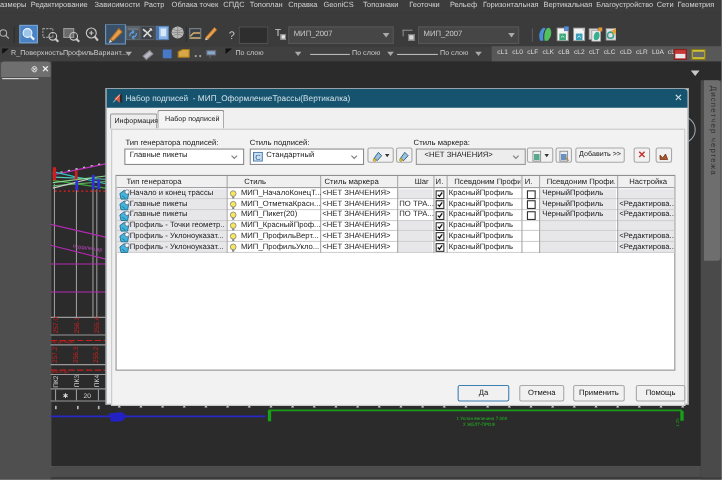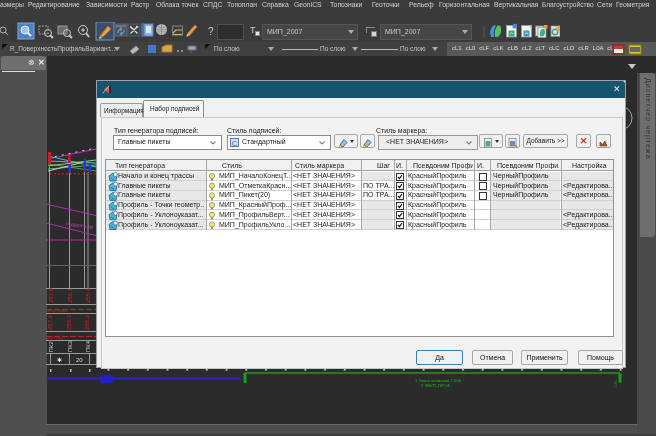--- a/index.html
+++ b/index.html
@@ -313,20 +313,21 @@
 <div class="abs" style="left:46px;top:425px;width:591px;height:9px;background:#4d4d4d;"></div>
 <div class="abs" style="left:46px;top:434px;width:610px;height:2px;background:#3d3d3d;"></div>
 
 <div class="abs" style="left:96px;top:80px;width:530px;height:288px;background:#f0f0f0;border:1px solid #98a2a8;">
   <div class="abs" style="left:0;top:0;width:528px;height:17px;background:#16536f;border-radius:0 3px 0 0;"></div>
   <svg class="abs" style="left:4px;top:3px;" width="11" height="11" viewBox="0 0 11 11">
     <path d="M10 1 L5 5 L10 10 Z" fill="#2a2a2a"></path>
     <path d="M8 1.5 L3 5.5 L8 9.5 Z" fill="#e05540"></path>
     <path d="M2 9 L8 2" stroke="#d8d8d8" stroke-width="0.8"></path>
   </svg>
+  <div class="abs" style="left:17px;top:4px;font-size:7.5px;color:#cfe0e8;white-space:nowrap;">Набор подписей&nbsp;&nbsp;- МИП_ОформлениеТрассы(Вертикалка)</div>
   <div class="abs" style="left:516px;top:3px;font-size:9px;color:#d8e6ec;">✕</div>
 
   <div class="abs" style="left:3px;top:22px;width:43px;height:14px;background:#ececec;border:1px solid #9a9a9a;border-bottom:none;border-radius:2px 2px 0 0;"></div>
   <div class="abs" style="left:7px;top:26px;font-size:6.5px;color:#1a1a1a;">Информация</div>
   <div class="abs" style="left:46px;top:19px;width:61px;height:17px;background:#f4f4f4;border:1px solid #8a8a8a;border-bottom:none;border-radius:2px 2px 0 0;"></div>
   <div class="abs" style="left:53px;top:24px;font-size:6.5px;color:#1a1a1a;">Набор подписей</div>
   <div class="abs" style="left:4px;top:36px;width:522px;height:252px;background:#f2f2f2;border:1px solid #c8c8c8;"></div>
 
   <div class="abs t7" style="left:17px;top:46px;">Тип генератора подписей:</div>
   <div class="abs t7" style="left:130px;top:46px;">Стиль подписей:</div>

